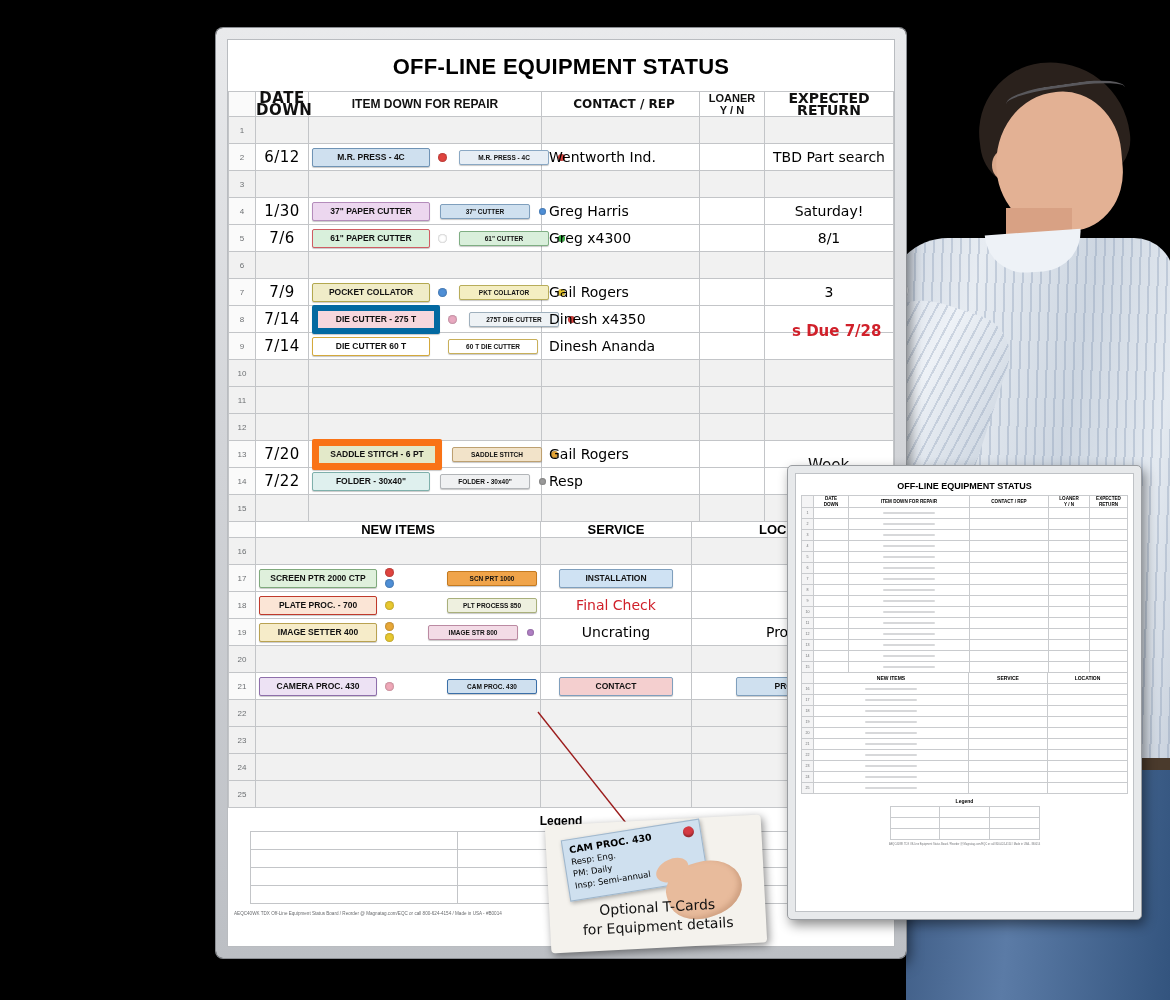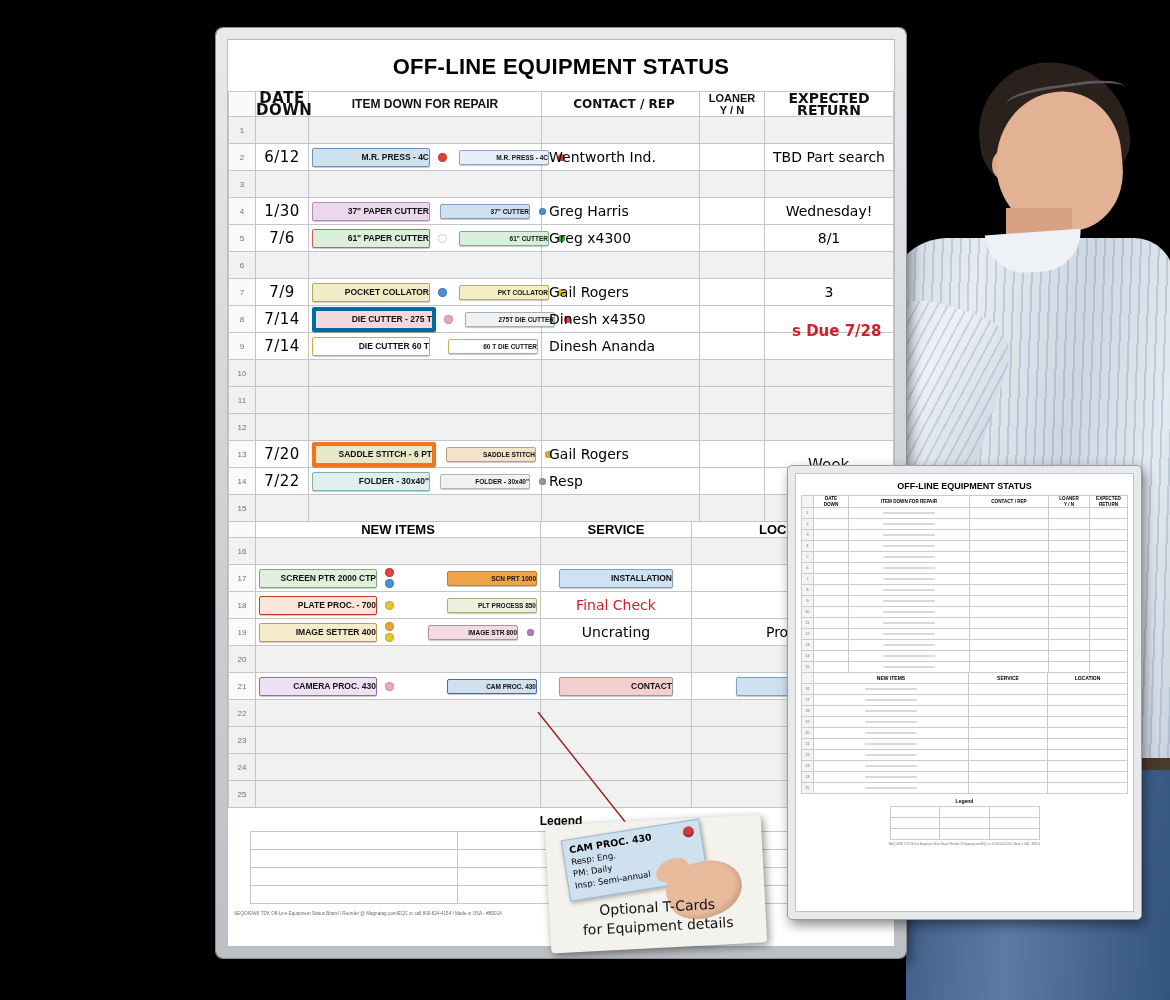--- a/index.html
+++ b/index.html
@@ -37,21 +37,21 @@
              font-family:"DejaVu Sans", sans-serif;}
   .c-loaner{width:64px;text-align:center;}
   .c-exp{font-size:14px;text-align:center;
          font-family:"DejaVu Sans", sans-serif;}
   tr.r{height:27px;}
   tr.alt td{background:#f1f1f1;}
 
   
   .itemwrap{display:flex;align-items:center;height:26px;gap:5px;padding:0 3px;}
   .magcard{
-    flex:0 0 auto;width:116px;height:17px;line-height:17px;text-align:right;
+    flex:0 0 auto;width:116px;height:17px;line-height:17px;text-align:center;
     font-size:8.5px;font-weight:bold;border-radius:2px;color:#111;
     box-shadow:0 1px 1px rgba(0,0,0,.22);
   }
   .magcard.sm{width:88px;height:13px;line-height:13px;font-size:6.5px;}
   .dotcol{flex:0 0 auto;width:14px;display:flex;flex-direction:column;
           align-items:center;justify-content:center;gap:2px;}
   .dot{width:9px;height:9px;border-radius:50%;box-shadow:inset 0 0 2px rgba(0,0,0,.4);}
   .dot.sm{width:7px;height:7px;}
   .spacer{flex:1 1 auto;}
   .blankline{height:2px;background:#d8d9da;width:88px;margin:0 auto;
@@ -260,21 +260,21 @@
               <span class="magcard" style="background:#ecd7ef;border:1px solid #b48cbb">37" PAPER CUTTER</span>
               <span class="spacer"></span>
               <span class="magcard sm" style="background:#cfe0ef;border:1px solid #7f9fbd">37" CUTTER</span>
               <div class="dotcol">
                 <span class="dot sm" style="background:#4f8fd6"></span>
               </div>
             </div>
           </td>
           <td class="c-contact">Greg Harris</td>
           <td class="c-loaner"><span class="bigdot" style="background:#e0443f"></span></td>
-          <td class="c-exp">Wednesday!</td>
+          <td class="c-exp">Saturday!</td>
         </tr>
         <tr class="r">
           <td class="rownum">5</td>
           <td class="c-date">7/6</td>
           <td class="c-item">
             <div class="itemwrap">
               <span class="magcard" style="background:#d9f0dc;border:1px solid #cf5d63">61" PAPER CUTTER</span>
               <div class="dotcol">
                 <span class="dot" style="background:#ecd council"></span>
               </div>
@@ -321,21 +321,21 @@
           </td>
           <td class="c-contact">Gail Rogers</td>
           <td class="c-loaner"><span class="bigdot" style="background:#3fb94b"></span></td>
           <td class="c-exp">3</td>
         </tr>
         <tr class="r">
           <td class="rownum">8</td>
           <td class="c-date">7/14</td>
           <td class="c-item">
             <div class="itemwrap">
-              <span class="magcard" style="background:#f6d7dd;border:4px solid #0369a1">DIE CUTTER - 275 T</span>
+              <span class="magcard" style="background:#f6d7dd;border:6px solid #0369a1">DIE CUTTER - 275 T</span>
               <div class="dotcol">
                 <span class="dot" style="background:#e8a9c0"></span>
               </div>
               <span class="spacer"></span>
               <span class="magcard sm" style="background:#eef2f5;border:1px solid #9fb0bd">275T DIE CUTTER</span>
               <div class="dotcol">
                 <span class="dot sm" style="background:#e0443f"></span>
               </div>
             </div>
           </td>
@@ -397,21 +397,21 @@
           </td>
           <td class="c-contact"></td>
           <td class="c-loaner"></td>
           <td class="c-exp"></td>
         </tr>
         <tr class="r">
           <td class="rownum">13</td>
           <td class="c-date">7/20</td>
           <td class="c-item">
             <div class="itemwrap">
-              <span class="magcard" style="background:#e3e9c9;border:4px solid #f97316">SADDLE STITCH - 6 PT</span>
+              <span class="magcard" style="background:#e3e9c9;border:7px solid #f97316">SADDLE STITCH - 6 PT</span>
               <span class="spacer"></span>
               <span class="magcard sm" style="background:#f2e3c9;border:1px solid #bda071">SADDLE STITCH</span>
               <div class="dotcol">
                 <span class="dot sm" style="background:#e8a838"></span>
               </div>
             </div>
           </td>
           <td class="c-contact">Gail Rogers</td>
           <td class="c-loaner"><span class="bigdot" style="background:#e0443f"></span></td>
           <td class="c-exp"></td>

